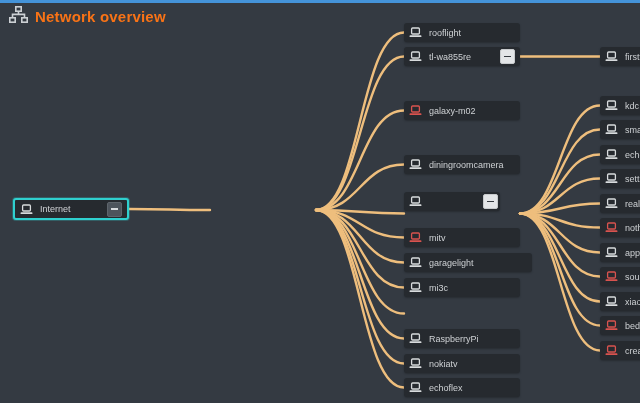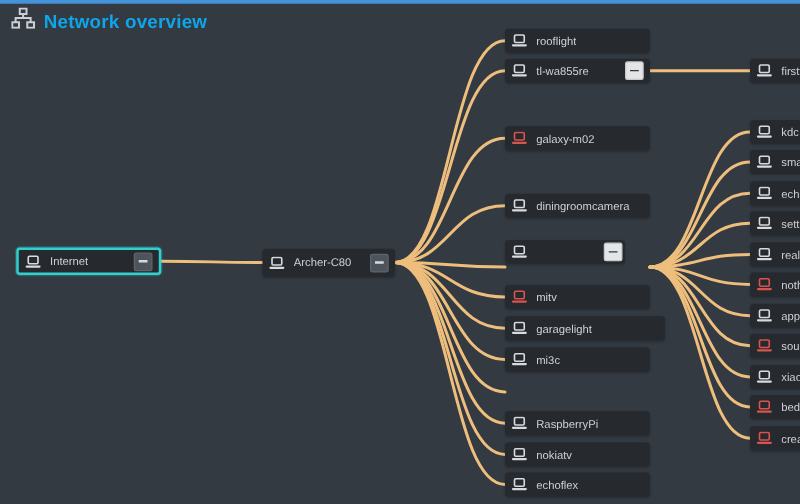--- a/index.html
+++ b/index.html
@@ -4,21 +4,21 @@
 <style>
   html,body{margin:0;padding:0;}
   body{
     width:640px;height:403px;overflow:hidden;position:relative;
     background:#343a42;
     font-family:"Liberation Sans","DejaVu Sans",sans-serif;
     -webkit-font-smoothing:antialiased;
   }
   .topbar{position:absolute;top:0;left:0;width:640px;height:3px;z-index:5;}
   .header{position:absolute;top:6px;left:9px;display:flex;align-items:center;gap:7px;z-index:4;}
-  .header .title{font-size:15px;font-weight:700;color:#0ea5e9;letter-spacing:.2px;}
+  .header .title{font-size:15px;font-weight:700;color:#f97316;letter-spacing:.2px;}
   .canvas{position:absolute;top:0;left:0;width:640px;height:403px;overflow:hidden;}
   svg.links{position:absolute;top:0;left:0;z-index:1;}
   .node{
     position:absolute;z-index:2;box-sizing:border-box;
     background:#262a2f;border-radius:3px;
     display:flex;align-items:center;padding:0 5px;
     color:#ced1d4;font-size:9px;white-space:nowrap;
     box-shadow:0 1px 2px rgba(0,0,0,.25);
   }
   .node.selected{border:2px solid #2fd0cf;box-shadow:0 0 0 1px rgba(47,208,207,.25);}
@@ -71,32 +71,20 @@
         <svg width="13" height="11" viewBox="0 0 13 11">
           <rect x="2.6" y="1" width="7.8" height="6" rx="1" fill="none" stroke="#d8dbdd" stroke-width="1.3"></rect>
           <rect x="0.5" y="8.3" width="12" height="1.8" rx="0.9" fill="#d8dbdd"></rect>
         </svg>
       </span>
       <span class="nlabel">Internet</span>
       <span class="nbtn dark">
         <i class="minusbar" style="display:block"></i>
       </span>
     </div>
-    <div class="node" style="left: 210px; top: 199px; width: 106px; height: 22px;">
-      <span class="nicon">
-        <svg width="13" height="11" viewBox="0 0 13 11">
-          <rect x="2.6" y="1" width="7.8" height="6" rx="1" fill="none" stroke="#d8dbdd" stroke-width="1.3"></rect>
-          <rect x="0.5" y="8.3" width="12" height="1.8" rx="0.9" fill="#d8dbdd"></rect>
-        </svg>
-      </span>
-      <span class="nlabel">Archer-C80</span>
-      <span class="nbtn dark">
-        <i class="minusbar" style="display:block"></i>
-      </span>
-    </div>
     <div class="node" style="left: 404px; top: 23px; width: 116px; height: 19px;">
       <span class="nicon">
         <svg width="13" height="11" viewBox="0 0 13 11">
           <rect x="2.6" y="1" width="7.8" height="6" rx="1" fill="none" stroke="#d8dbdd" stroke-width="1.3"></rect>
           <rect x="0.5" y="8.3" width="12" height="1.8" rx="0.9" fill="#d8dbdd"></rect>
         </svg>
       </span>
       <span class="nlabel">rooflight</span>
     </div>
     <div class="node" style="left: 404px; top: 47px; width: 116px; height: 19px;">

